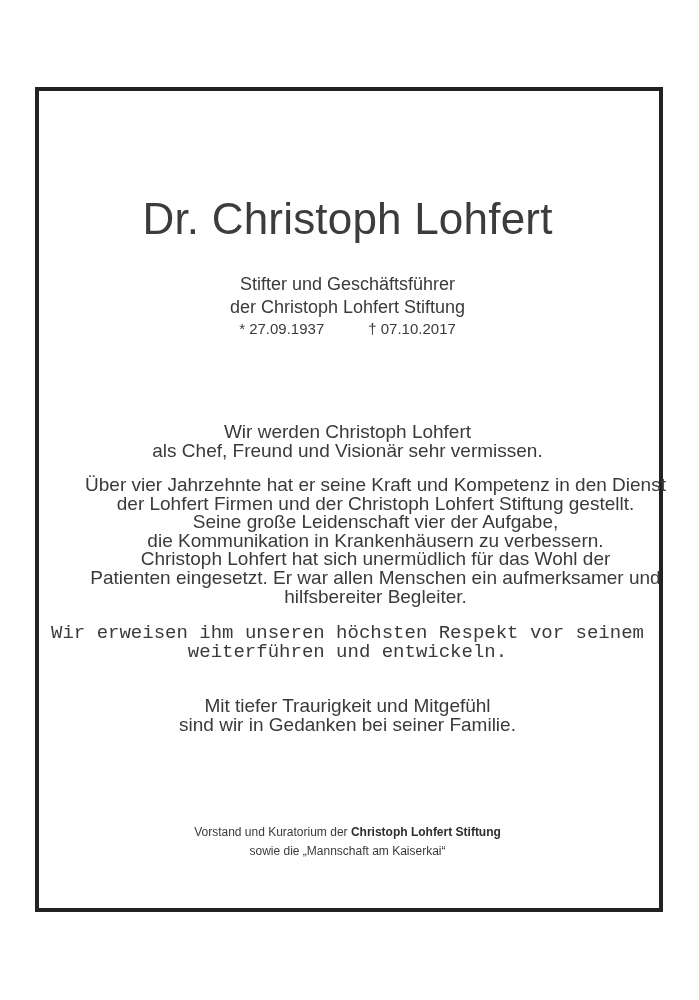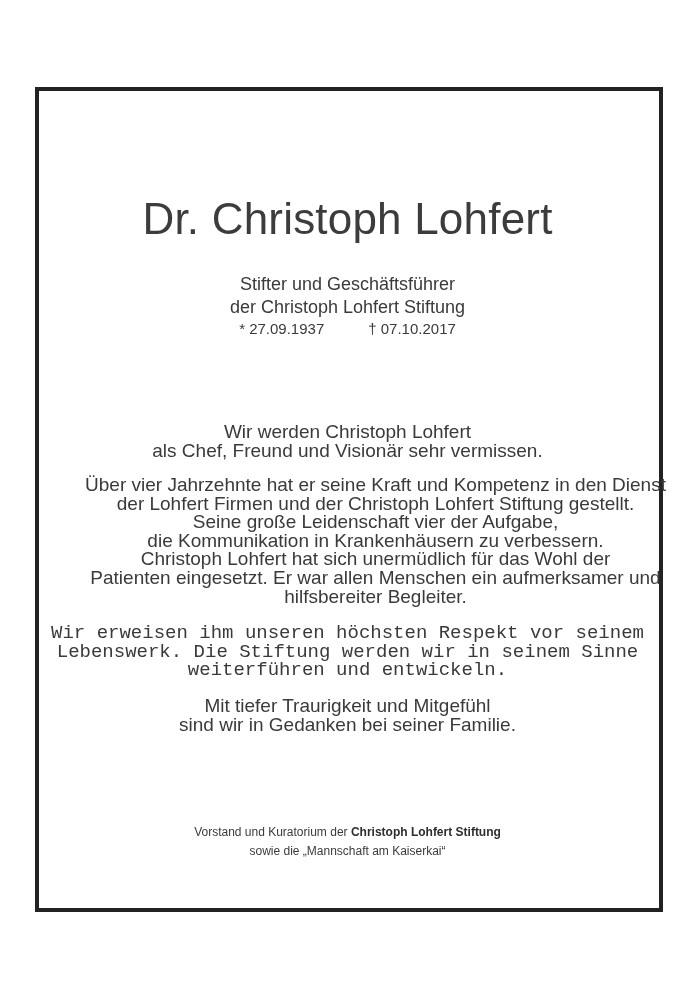--- a/index.html
+++ b/index.html
@@ -90,21 +90,20 @@
   <span class="line">der Lohfert Firmen und der Christoph Lohfert Stiftung gestellt.</span>
   <span class="line">Seine große Leidenschaft vier der Aufgabe,</span>
   <span class="line">die Kommunikation in Krankenhäusern zu verbessern.</span>
   <span class="line">Christoph Lohfert hat sich unermüdlich für das Wohl der</span>
   <span class="line">Patienten eingesetzt. Er war allen Menschen ein aufmerksamer und</span>
   <span class="line">hilfsbereiter Begleiter.</span>
 </div>
 
 <div class="center para p3">
   <span class="line">Wir erweisen ihm unseren höchsten Respekt vor seinem</span>
-  <span class="line">Lebenswerk. Die Stiftung werden wir in seinem Sinne</span>
   <span class="line">weiterführen und entwickeln.</span>
 </div>
 
 <div class="center para p4">
   <span class="line">Mit tiefer Traurigkeit und Mitgefühl</span>
   <span class="line">sind wir in Gedanken bei seiner Familie.</span>
 </div>
 
 <div class="center footer">
   <span class="line"><span>Vorstand und Kuratorium der </span><b>Christoph Lohfert Stiftung</b></span>

